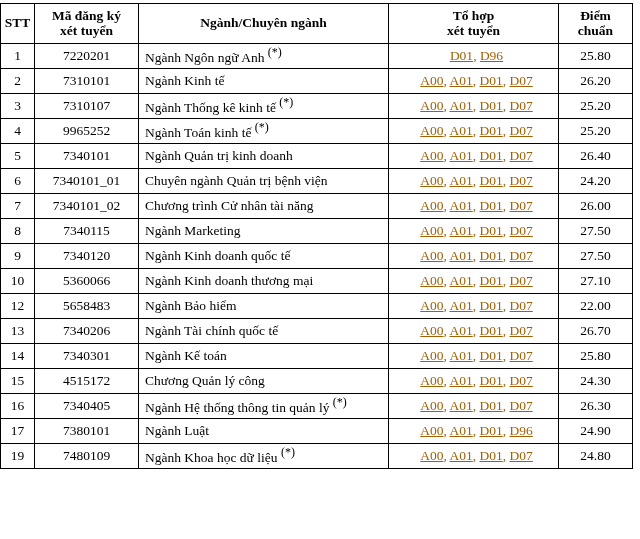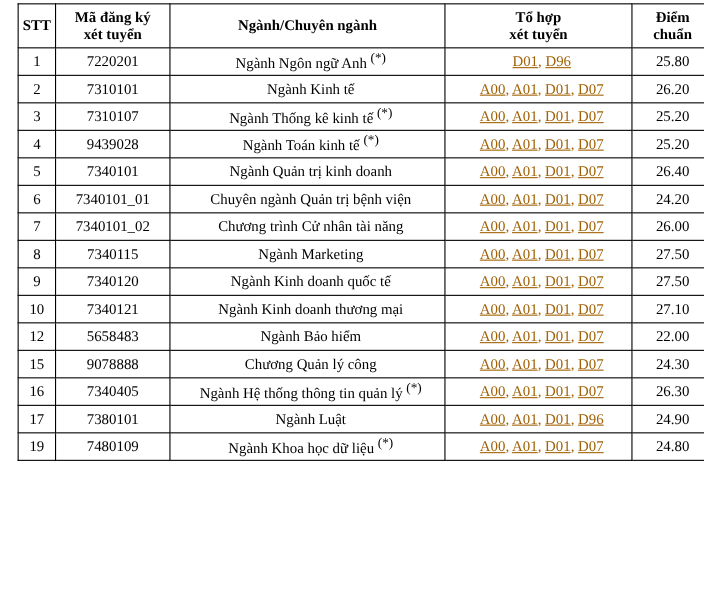--- a/index.html
+++ b/index.html
@@ -11,21 +11,21 @@
   body {
     width: 640px;
     height: 539px;
     font-family: "Liberation Serif", serif;
     color: #000000;
     overflow: hidden;
   }
   .sheet {
     width: 640px;
     height: 539px;
-    padding: 3px 2px 0 16px;
+    padding: 3px 2px 0 0;
   }
   table.admission {
     border-collapse: collapse;
     width: 632px;
     table-layout: fixed;
   }
   table.admission th,
   table.admission td {
     border: 1px solid #000000;
     padding: 0;
@@ -50,21 +50,21 @@
 
   tbody td.stt {
     text-align: center;
     height: 25px;
   }
   tbody td.code {
     text-align: center;
     margin-left: 11px;
   }
   tbody td.major {
-    text-align: center;
+    text-align: left;
     padding-left: 6px;
   }
   tbody td.combo {
     text-align: center;
     padding-left: 6px;
     color: #a16207;
   }
   tbody td.score {
     text-align: center;
   }
@@ -127,21 +127,21 @@
         </tr>
         <tr>
           <td class="stt">3</td>
           <td class="code">7310107</td>
           <td class="major"><span>Ngành Thống kê kinh tế</span> <span class="star">(*)</span></td>
           <td class="combo"><span class="combo-item">A00</span>, <span class="combo-item">A01</span>, <span class="combo-item">D01</span>, <span class="combo-item">D07</span></td>
           <td class="score">25.20</td>
         </tr>
         <tr>
           <td class="stt">4</td>
-          <td class="code">9439028</td>
+          <td class="code">9965252</td>
           <td class="major"><span>Ngành Toán kinh tế</span> <span class="star">(*)</span></td>
           <td class="combo"><span class="combo-item">A00</span>, <span class="combo-item">A01</span>, <span class="combo-item">D01</span>, <span class="combo-item">D07</span></td>
           <td class="score">25.20</td>
         </tr>
         <tr>
           <td class="stt">5</td>
           <td class="code">7340101</td>
           <td class="major"><span>Ngành Quản trị kinh doanh</span></td>
           <td class="combo"><span class="combo-item">A00</span>, <span class="combo-item">A01</span>, <span class="combo-item">D01</span>, <span class="combo-item">D07</span></td>
           <td class="score">26.40</td>
@@ -169,35 +169,49 @@
         </tr>
         <tr>
           <td class="stt">9</td>
           <td class="code">7340120</td>
           <td class="major"><span>Ngành Kinh doanh quốc tế</span></td>
           <td class="combo"><span class="combo-item">A00</span>, <span class="combo-item">A01</span>, <span class="combo-item">D01</span>, <span class="combo-item">D07</span></td>
           <td class="score">27.50</td>
         </tr>
         <tr>
           <td class="stt">10</td>
-          <td class="code">7340121</td>
+          <td class="code">5360066</td>
           <td class="major"><span>Ngành Kinh doanh thương mại</span></td>
           <td class="combo"><span class="combo-item">A00</span>, <span class="combo-item">A01</span>, <span class="combo-item">D01</span>, <span class="combo-item">D07</span></td>
           <td class="score">27.10</td>
         </tr>
         <tr>
           <td class="stt">12</td>
           <td class="code">5658483</td>
           <td class="major"><span>Ngành Bảo hiểm</span></td>
           <td class="combo"><span class="combo-item">A00</span>, <span class="combo-item">A01</span>, <span class="combo-item">D01</span>, <span class="combo-item">D07</span></td>
           <td class="score">22.00</td>
         </tr>
         <tr>
+          <td class="stt">13</td>
+          <td class="code">7340206</td>
+          <td class="major"><span>Ngành Tài chính quốc tế</span></td>
+          <td class="combo"><span class="combo-item">A00</span>, <span class="combo-item">A01</span>, <span class="combo-item">D01</span>, <span class="combo-item">D07</span></td>
+          <td class="score">26.70</td>
+        </tr>
+        <tr>
+          <td class="stt">14</td>
+          <td class="code">7340301</td>
+          <td class="major"><span>Ngành Kế toán</span></td>
+          <td class="combo"><span class="combo-item">A00</span>, <span class="combo-item">A01</span>, <span class="combo-item">D01</span>, <span class="combo-item">D07</span></td>
+          <td class="score">25.80</td>
+        </tr>
+        <tr>
           <td class="stt">15</td>
-          <td class="code">9078888</td>
+          <td class="code">4515172</td>
           <td class="major"><span>Chương Quản lý công</span></td>
           <td class="combo"><span class="combo-item">A00</span>, <span class="combo-item">A01</span>, <span class="combo-item">D01</span>, <span class="combo-item">D07</span></td>
           <td class="score">24.30</td>
         </tr>
         <tr>
           <td class="stt">16</td>
           <td class="code">7340405</td>
           <td class="major"><span>Ngành Hệ thống thông tin quản lý</span> <span class="star">(*)</span></td>
           <td class="combo"><span class="combo-item">A00</span>, <span class="combo-item">A01</span>, <span class="combo-item">D01</span>, <span class="combo-item">D07</span></td>
           <td class="score">26.30</td>

